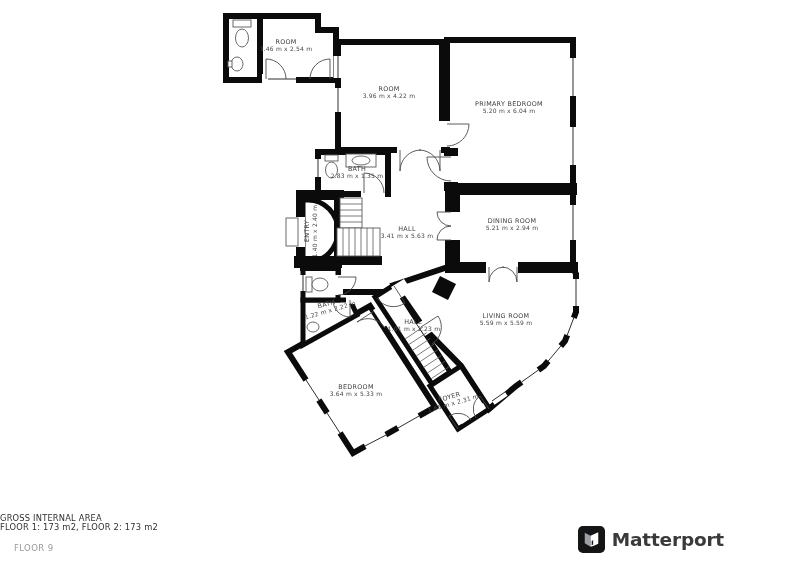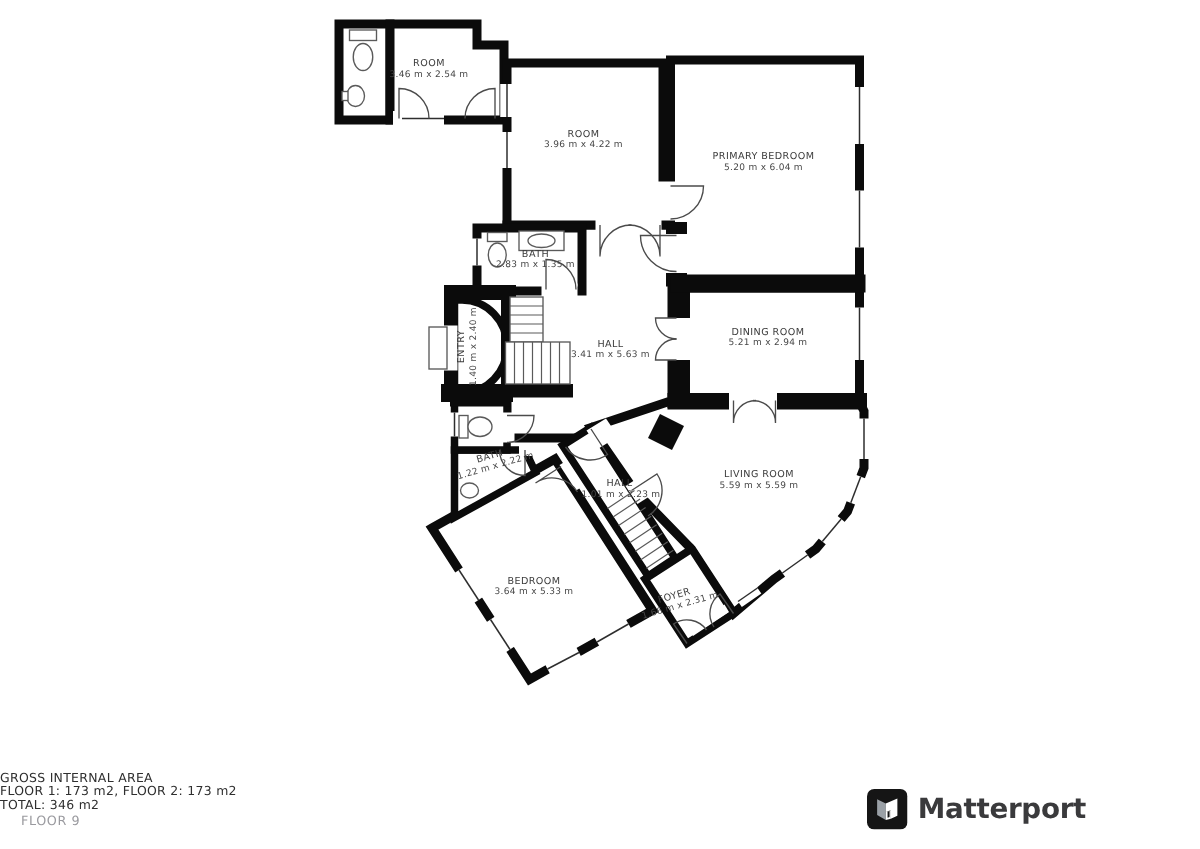--- a/index.html
+++ b/index.html
@@ -246,21 +246,20 @@
       <text class="rname" x="450" y="399">FOYER</text>
       <text class="rdims" x="452" y="406">1.66 m x 2.31 m</text>
     </g>
   </g>
 </svg>
 
   
   <div class="footer">
     <div>GROSS INTERNAL AREA</div>
     <div>FLOOR 1: 173 m2, FLOOR 2: 173 m2</div>
-    <div>TOTAL: 346 m2</div>
   </div>
 
   <div class="floorlabel">FLOOR 9</div>
 
   <div class="brand">
     <svg width="27" height="27" viewBox="0 0 28 28">
       <rect x="0" y="0" width="28" height="28" rx="5" fill="#151515"></rect>
       <polygon points="7,7 13,10 13,21.5 7,18" fill="#9aa0a6"></polygon>
       <polygon points="13,10 21,6.5 21,18.5 16.5,20.5 16.5,14.5 13,16" fill="#ffffff"></polygon>
       <polygon points="13,16 16.5,14.5 16.5,20.5 13,21.5" fill="#ffffff"></polygon>

